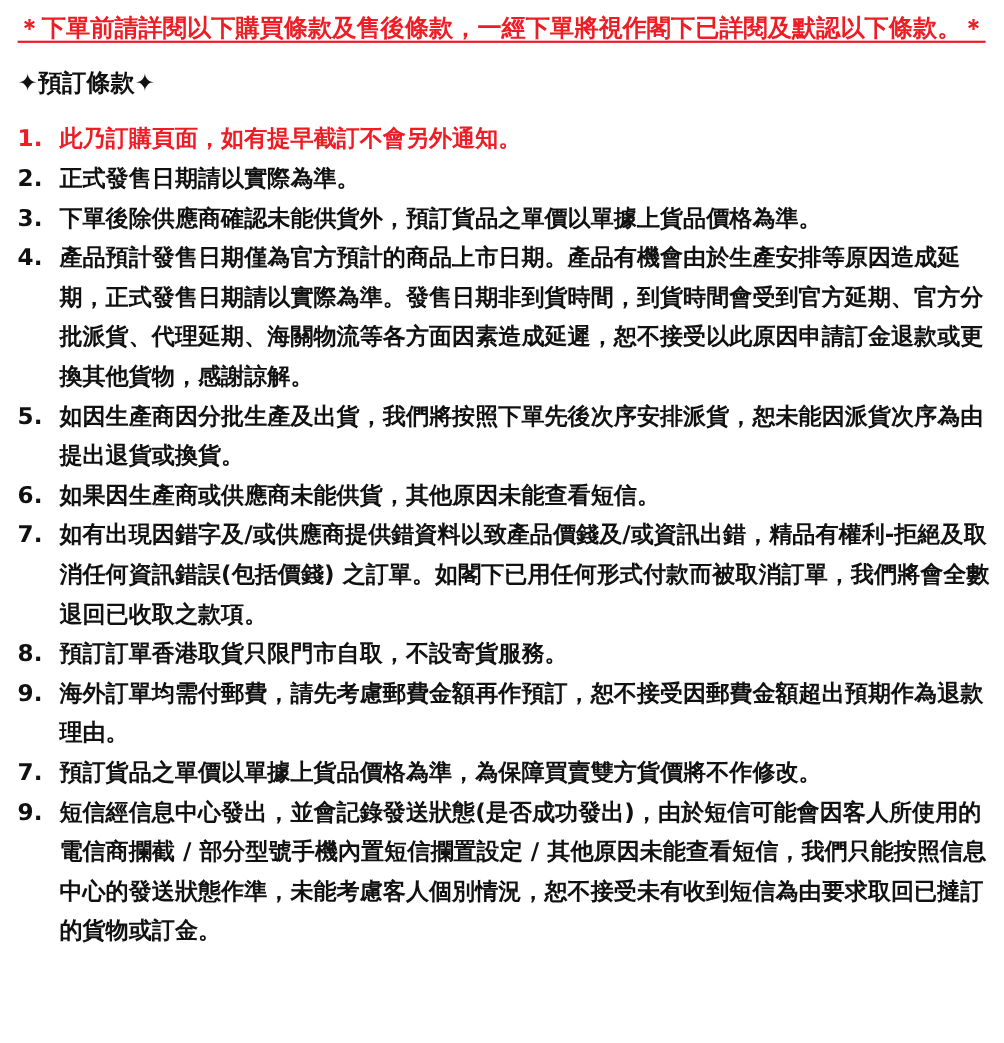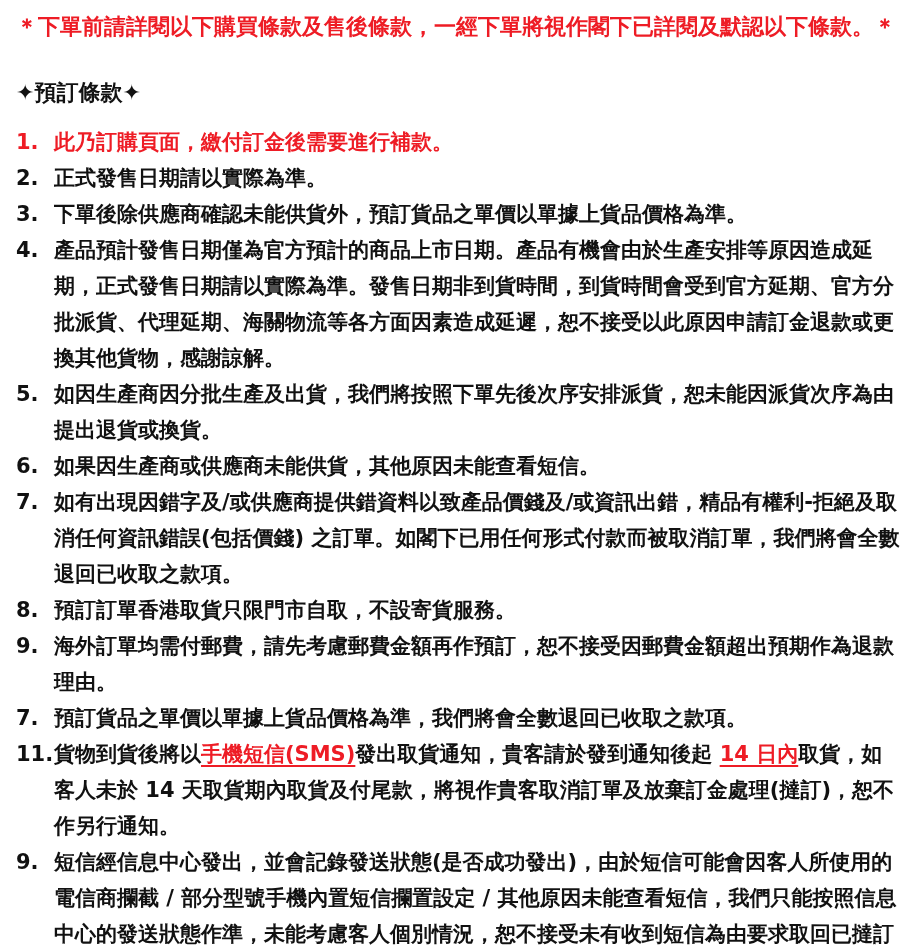--- a/index.html
+++ b/index.html
@@ -14,22 +14,23 @@
     min-height:948px;
     font-family:"DejaVu Sans","Liberation Sans",sans-serif;
     font-weight:700;
     color:var(--ink);
     padding:12px 6px 10px 6px;
   }
   .header{
     color:var(--red);
     font-size:22px;
     line-height:30px;
+    text-decoration:underline;
     text-underline-offset:4px;
-    margin:0 0 16px 10px;
+    margin:0 0 0 10px;
   }
   .section-title{
     font-size:22px;
     line-height:28px;
     text-underline-offset:5px;
     margin:21px 0 0 10px;
     display:inline-block;
   }
   .terms{
     margin-top:17px;
@@ -62,21 +63,21 @@
 <div class="page">
   <div class="header">＊下單前請詳閱以下購買條款及售後條款，一經下單將視作閣下已詳閱及默認以下條款。＊</div>
 
   <div>
     <span class="section-title">✦預訂條款✦</span>
   </div>
 
   <div class="terms">
       <div class="term">
         <span class="num seg-red">1.</span>
-        <div class="txt"><span class="seg-red">此乃訂購頁面，繳付訂金後需要進行補款。</span></div>
+        <div class="txt"><span class="seg-red">此乃訂購頁面，如有提早截訂不會另外通知。</span></div>
       </div>
       <div class="term">
         <span class="num">2.</span>
         <div class="txt"><span class="seg-plain">正式發售日期請以實際為準。</span></div>
       </div>
       <div class="term">
         <span class="num">3.</span>
         <div class="txt"><span class="seg-plain">下單後除供應商確認未能供貨外，預訂貨品之單價以單據上貨品價格為準。</span></div>
       </div>
       <div class="term">
@@ -98,24 +99,20 @@
       <div class="term">
         <span class="num">8.</span>
         <div class="txt"><span class="seg-plain">預訂訂單香港取貨只限門市自取，不設寄貨服務。</span></div>
       </div>
       <div class="term">
         <span class="num">9.</span>
         <div class="txt"><span class="seg-plain">海外訂單均需付郵費，請先考慮郵費金額再作預訂，恕不接受因郵費金額超出預期作為退款理由。</span></div>
       </div>
       <div class="term">
         <span class="num">7.</span>
-        <div class="txt"><span class="seg-plain">預訂貨品之單價以單據上貨品價格為準，我們將會全數退回已收取之款項。</span></div>
-      </div>
-      <div class="term">
-        <span class="num">11.</span>
-        <div class="txt"><span class="seg-plain">貨物到貨後將以</span><span class="seg-red-underline">手機短信(SMS)</span><span class="seg-plain">發出取貨通知，貴客請於發到通知後起 </span><span class="seg-red-underline">14 日內</span><span class="seg-plain">取貨，如客人未於 14 天取貨期內取貨及付尾款，將視作貴客取消訂單及放棄訂金處理(撻訂)，恕不作另行通知。</span></div>
+        <div class="txt"><span class="seg-plain">預訂貨品之單價以單據上貨品價格為準，為保障買賣雙方貨價將不作修改。</span></div>
       </div>
       <div class="term">
         <span class="num">9.</span>
         <div class="txt"><span class="seg-plain">短信經信息中心發出，並會記錄發送狀態(是否成功發出)，由於短信可能會因客人所使用的電信商攔截 / 部分型號手機內置短信攔置設定 / 其他原因未能查看短信，我們只能按照信息中心的發送狀態作準，未能考慮客人個別情況，恕不接受未有收到短信為由要求取回已撻訂的貨物或訂金。</span></div>
       </div>
     </div>
 </div>
 
 </body></html>

